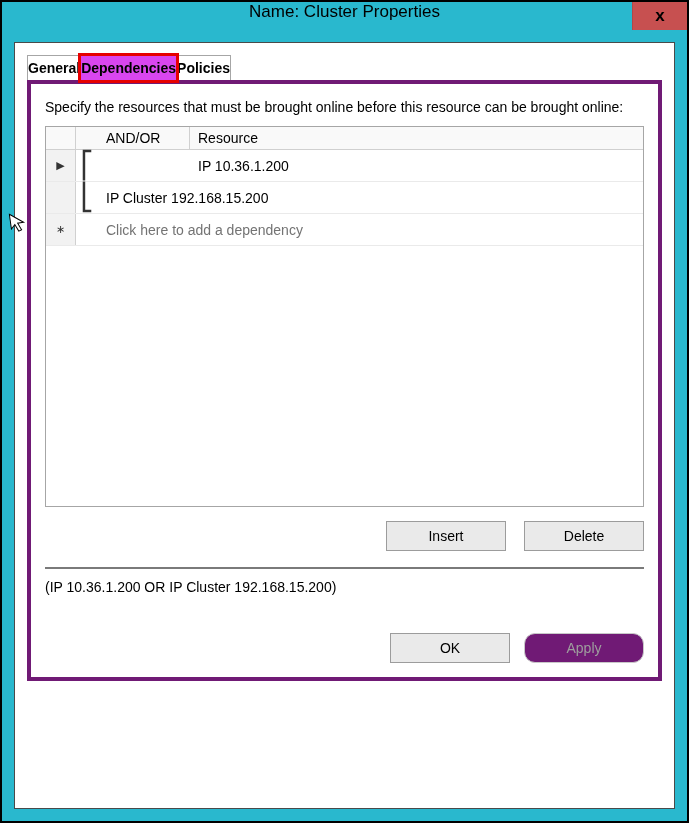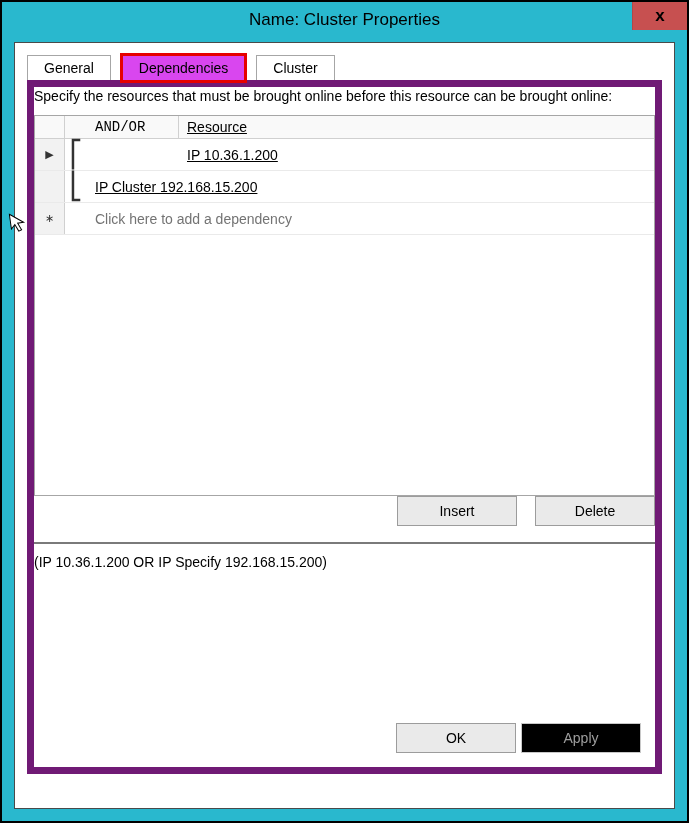--- a/index.html
+++ b/index.html
@@ -14,21 +14,20 @@
     .outer-border {
       border: 2px solid #000;
       width: 689px;
       height: 823px;
       background: #29b8ce;
       position: relative;
     }
     .titlebar {
       height: 36px;
       display: flex;
-      align-items: center;
       position: relative;
       background: #29b8ce;
     }
     .titlebar-title {
       flex: 1;
       text-align: center;
       font-size: 17px;
       color: #000;
       font-weight: 400;
     }
@@ -58,42 +57,44 @@
       padding: 12px;
     }
     .tabstrip {
       display: flex;
       position: relative;
       margin-bottom: -1px;
     }
     .tab {
       border: 1px solid #a6a6a6;
       border-bottom: none;
-      padding: 4px 16px;
-      background: #fff;
-      font-size: 14px;
-      margin-right: 12px;
+      padding: 4px 0;
+      background: #fff;
+      font-size: 14px;
+      margin-right: 0px;
       position: relative;
       cursor: default;
+      font-weight: bold;
     }
     .tab + .tab { margin-left: -1px; }
     .tab.active {
       background: #d946ef;
       z-index: 3;
       border-bottom: 1px solid #fff;
     }
     .tab.highlighted {
       outline: 3px solid #e60000;
       outline-offset: -1px;
       z-index: 4;
     }
     .tab-content {
-      border: 7px solid #701a75;
-      background: #fff;
-      height: 694px;
+      border: 4px solid #701a75;
+      padding: 14px;
+      background: #fff;
+      height: 601px;
       position: relative;
     }
     .instructions {
       font-size: 14px;
       color: #000;
       margin-bottom: 10px;
       line-height: 1.3;
     }
     .grid {
       border: 1px solid #a6a6a6;
@@ -105,22 +106,22 @@
     }
     .grid-header-cell {
       border-right: 1px solid #d0d0d0;
       border-bottom: 1px solid #d0d0d0;
       padding: 3px 8px;
       font-size: 14px;
       background: #f9f9f9;
     }
     .col-selector { width: 30px; }
     .col-bracket  { width: 22px; border-right: none !important; padding: 0; }
-    .col-andor    { width: 92px; font-family: Liberation Mono, monospace; }
-    .col-resource { flex: 1; border-right: none; text-decoration: underline; }
+    .col-andor    { width: 92px; }
+    .col-resource { flex: 1; border-right: none; }
     .grid-body { background: #fff; }
     .grid-row {
       display: flex;
       height: 32px;
       align-items: stretch;
       border-bottom: 1px solid #eaeaea;
     }
     .grid-row:last-child { border-bottom: none; }
     .grid-cell {
       padding: 5px 8px;
@@ -148,53 +149,55 @@
       font-size: 14px;
     }
     .grid-footer-space {
       height: 260px;
       background: #fff;
     }
     .btn-row {
       display: flex;
       justify-content: flex-end;
       gap: 18px;
+      margin-top: 14px;
     }
     .btn {
       width: 120px;
       height: 30px;
       background: #eaeaea;
       border: 1px solid #9c9c9c;
       font-size: 14px;
       cursor: default;
       display: flex;
       align-items: center;
       justify-content: center;
     }
     .btn.disabled {
       color: #9e9e9e;
       border-color: #c8c8c8;
-      background: #000000;
+      background: #701a75;
+      border-radius: 11px;
     }
     .divider {
       border-top: 1px solid #7a7a7a;
       border-bottom: 1px solid #7a7a7a;
       height: 2px;
       margin: 16px 0 10px 0;
     }
     .expression {
       font-size: 14px;
       color: #000;
     }
     .dialog-buttons {
       position: absolute;
       bottom: 14px;
       right: 14px;
       display: flex;
-      gap: 5px;
+      gap: 14px;
     }
     .cursor {
       position: absolute;
       top: 210px;
       left: 8px;
       font-size: 18px;
       color: #000;
       transform: rotate(-8deg);
       pointer-events: none;
     }
@@ -208,21 +211,21 @@
     <div class="close-btn">
       <span>x</span>
     </div>
   </div>
 
   <div class="window-body">
 
     <div class="tabstrip">
       <div class="tab">General</div>
       <div class="tab active highlighted">Dependencies</div>
-      <div class="tab">Cluster</div>
+      <div class="tab">Policies</div>
     </div>
 
     <div class="tab-content">
       <div class="instructions">Specify the resources that must be brought online before this resource can be brought online:</div>
 
       <div class="grid">
         <div class="grid-header">
           <div class="grid-header-cell col-selector"></div>
           <div class="grid-header-cell col-bracket"></div>
           <div class="grid-header-cell col-andor">AND/OR</div>
@@ -249,21 +252,21 @@
         </div>
       </div>
 
       <div class="btn-row">
         <div class="btn">Insert</div>
         <div class="btn">Delete</div>
       </div>
 
       <div class="divider"></div>
 
-      <div class="expression">(IP 10.36.1.200  OR IP Specify 192.168.15.200)</div>
+      <div class="expression">(IP 10.36.1.200  OR IP Cluster 192.168.15.200)</div>
 
       <div class="dialog-buttons">
         <div class="btn">OK</div>
         <div class="btn disabled">Apply</div>
       </div>
     </div>
 
   </div>
 
   <div class="cursor">

